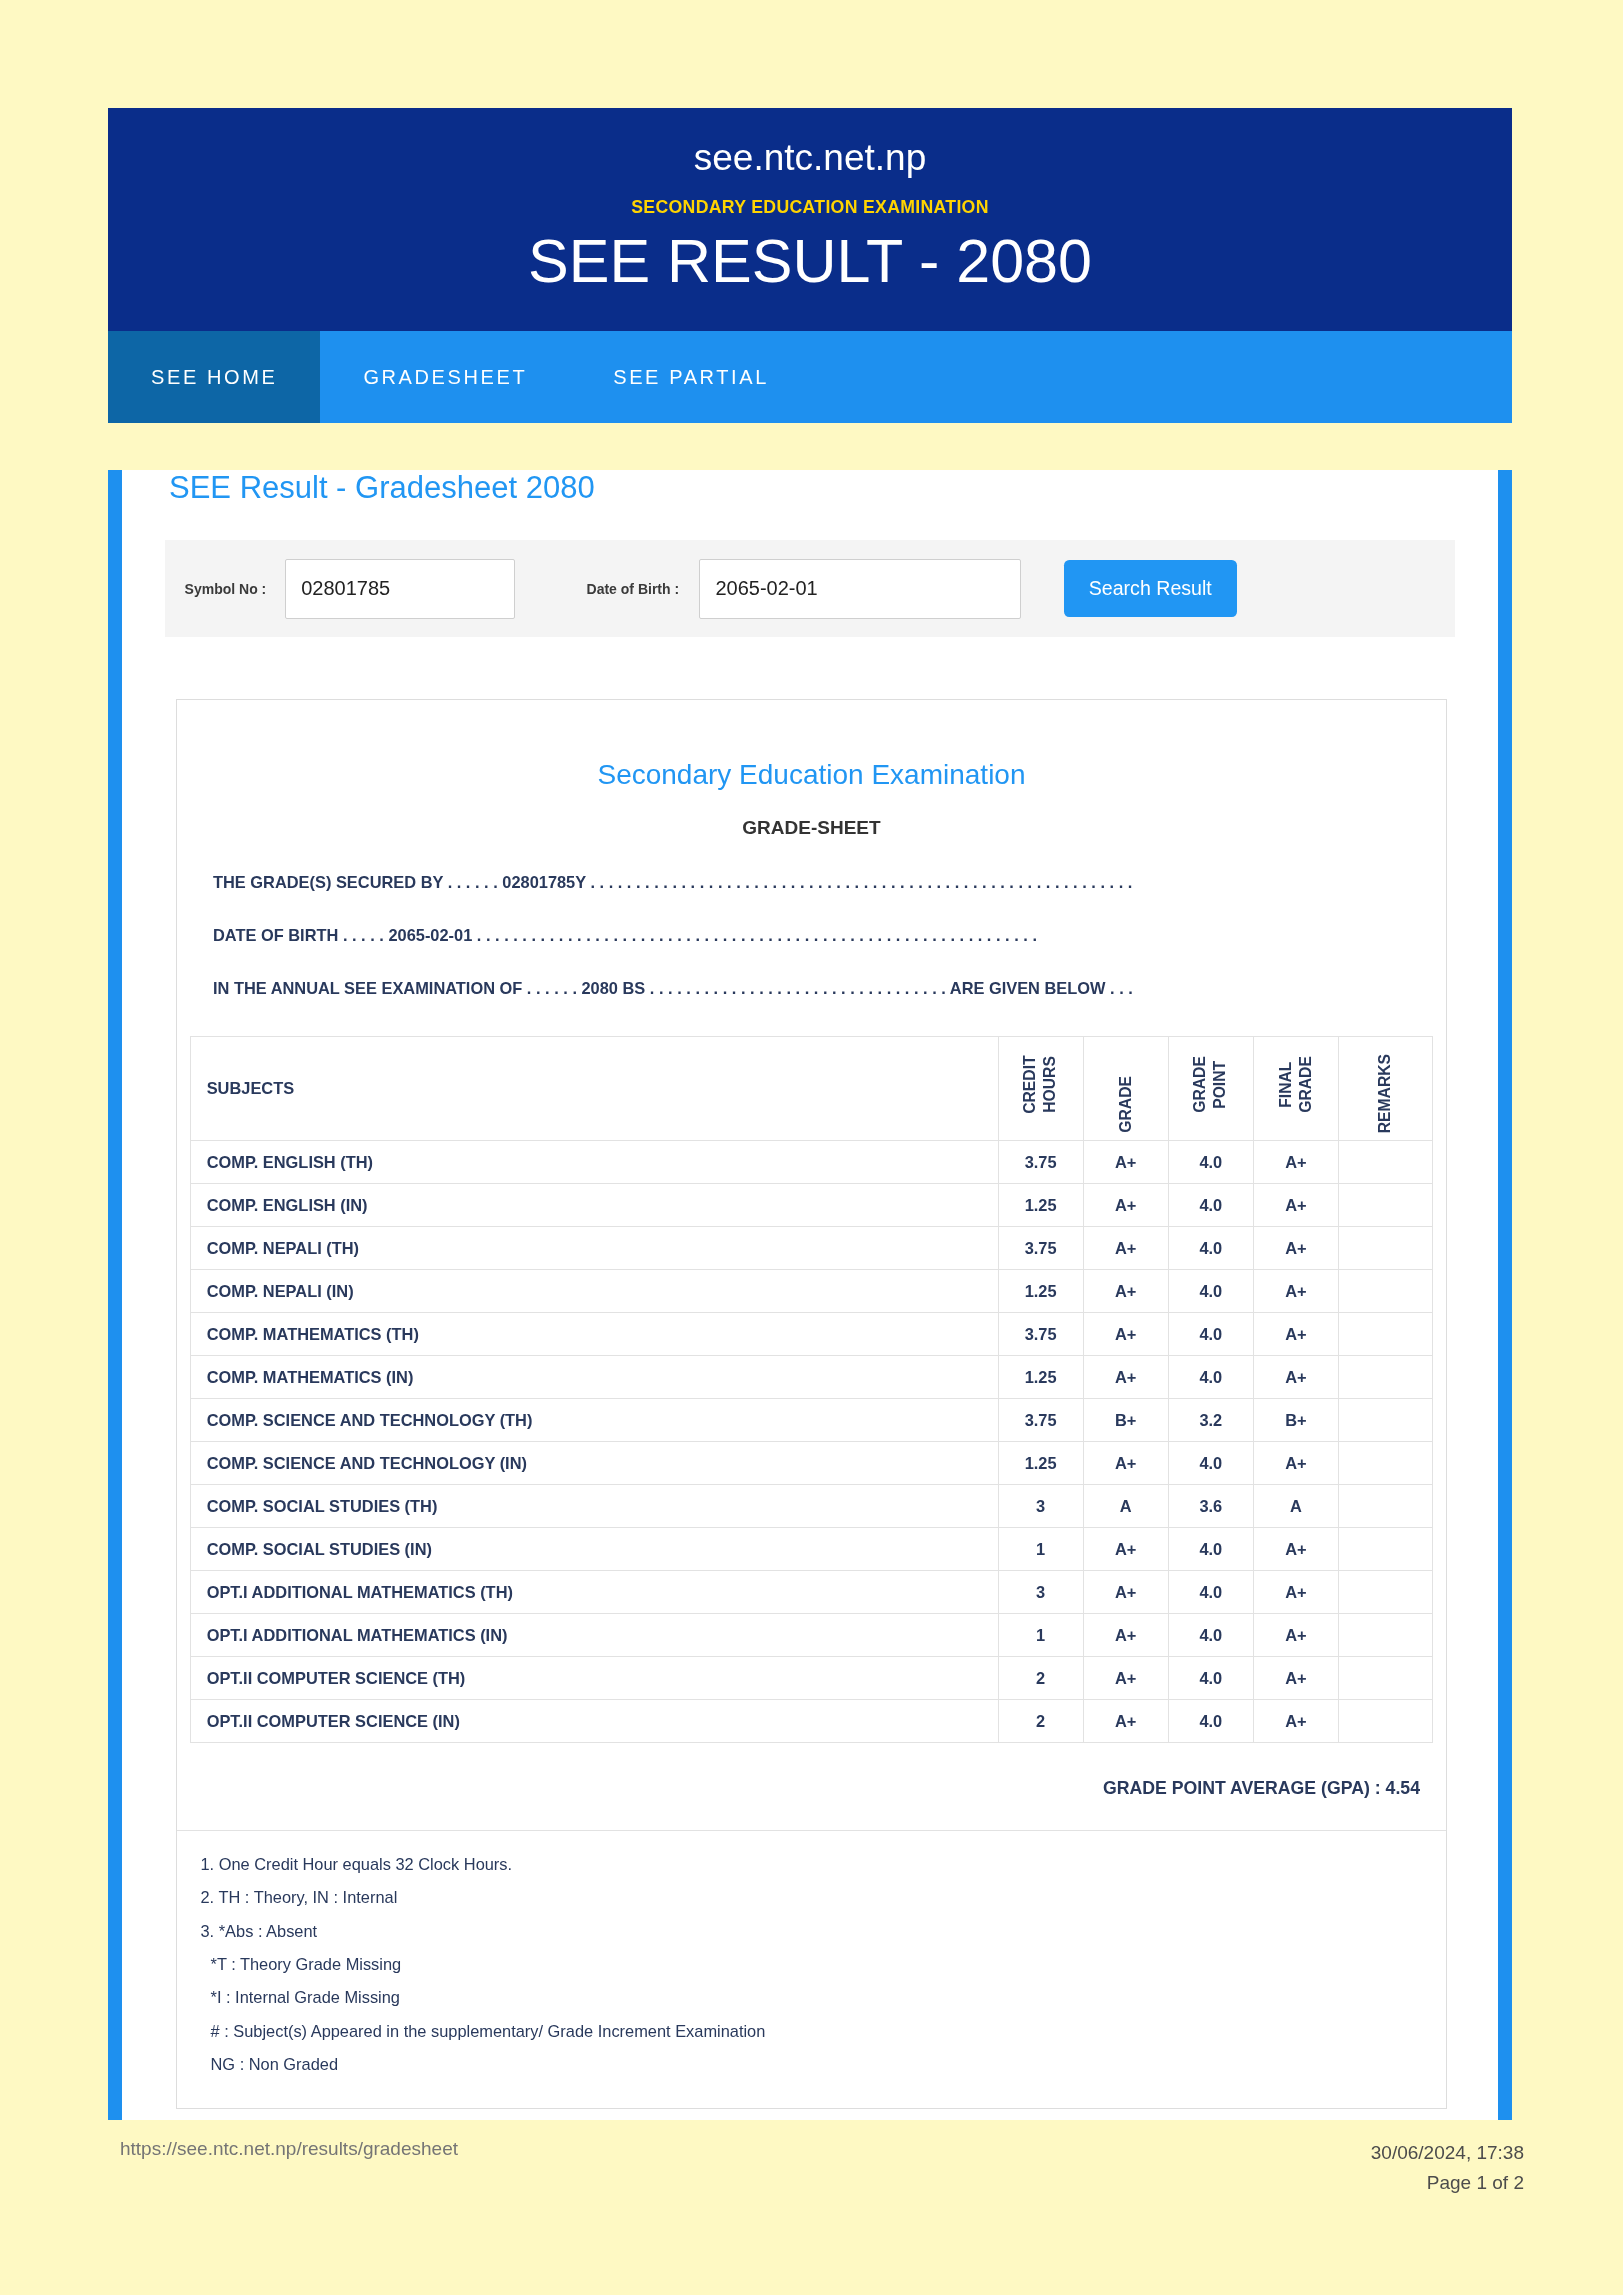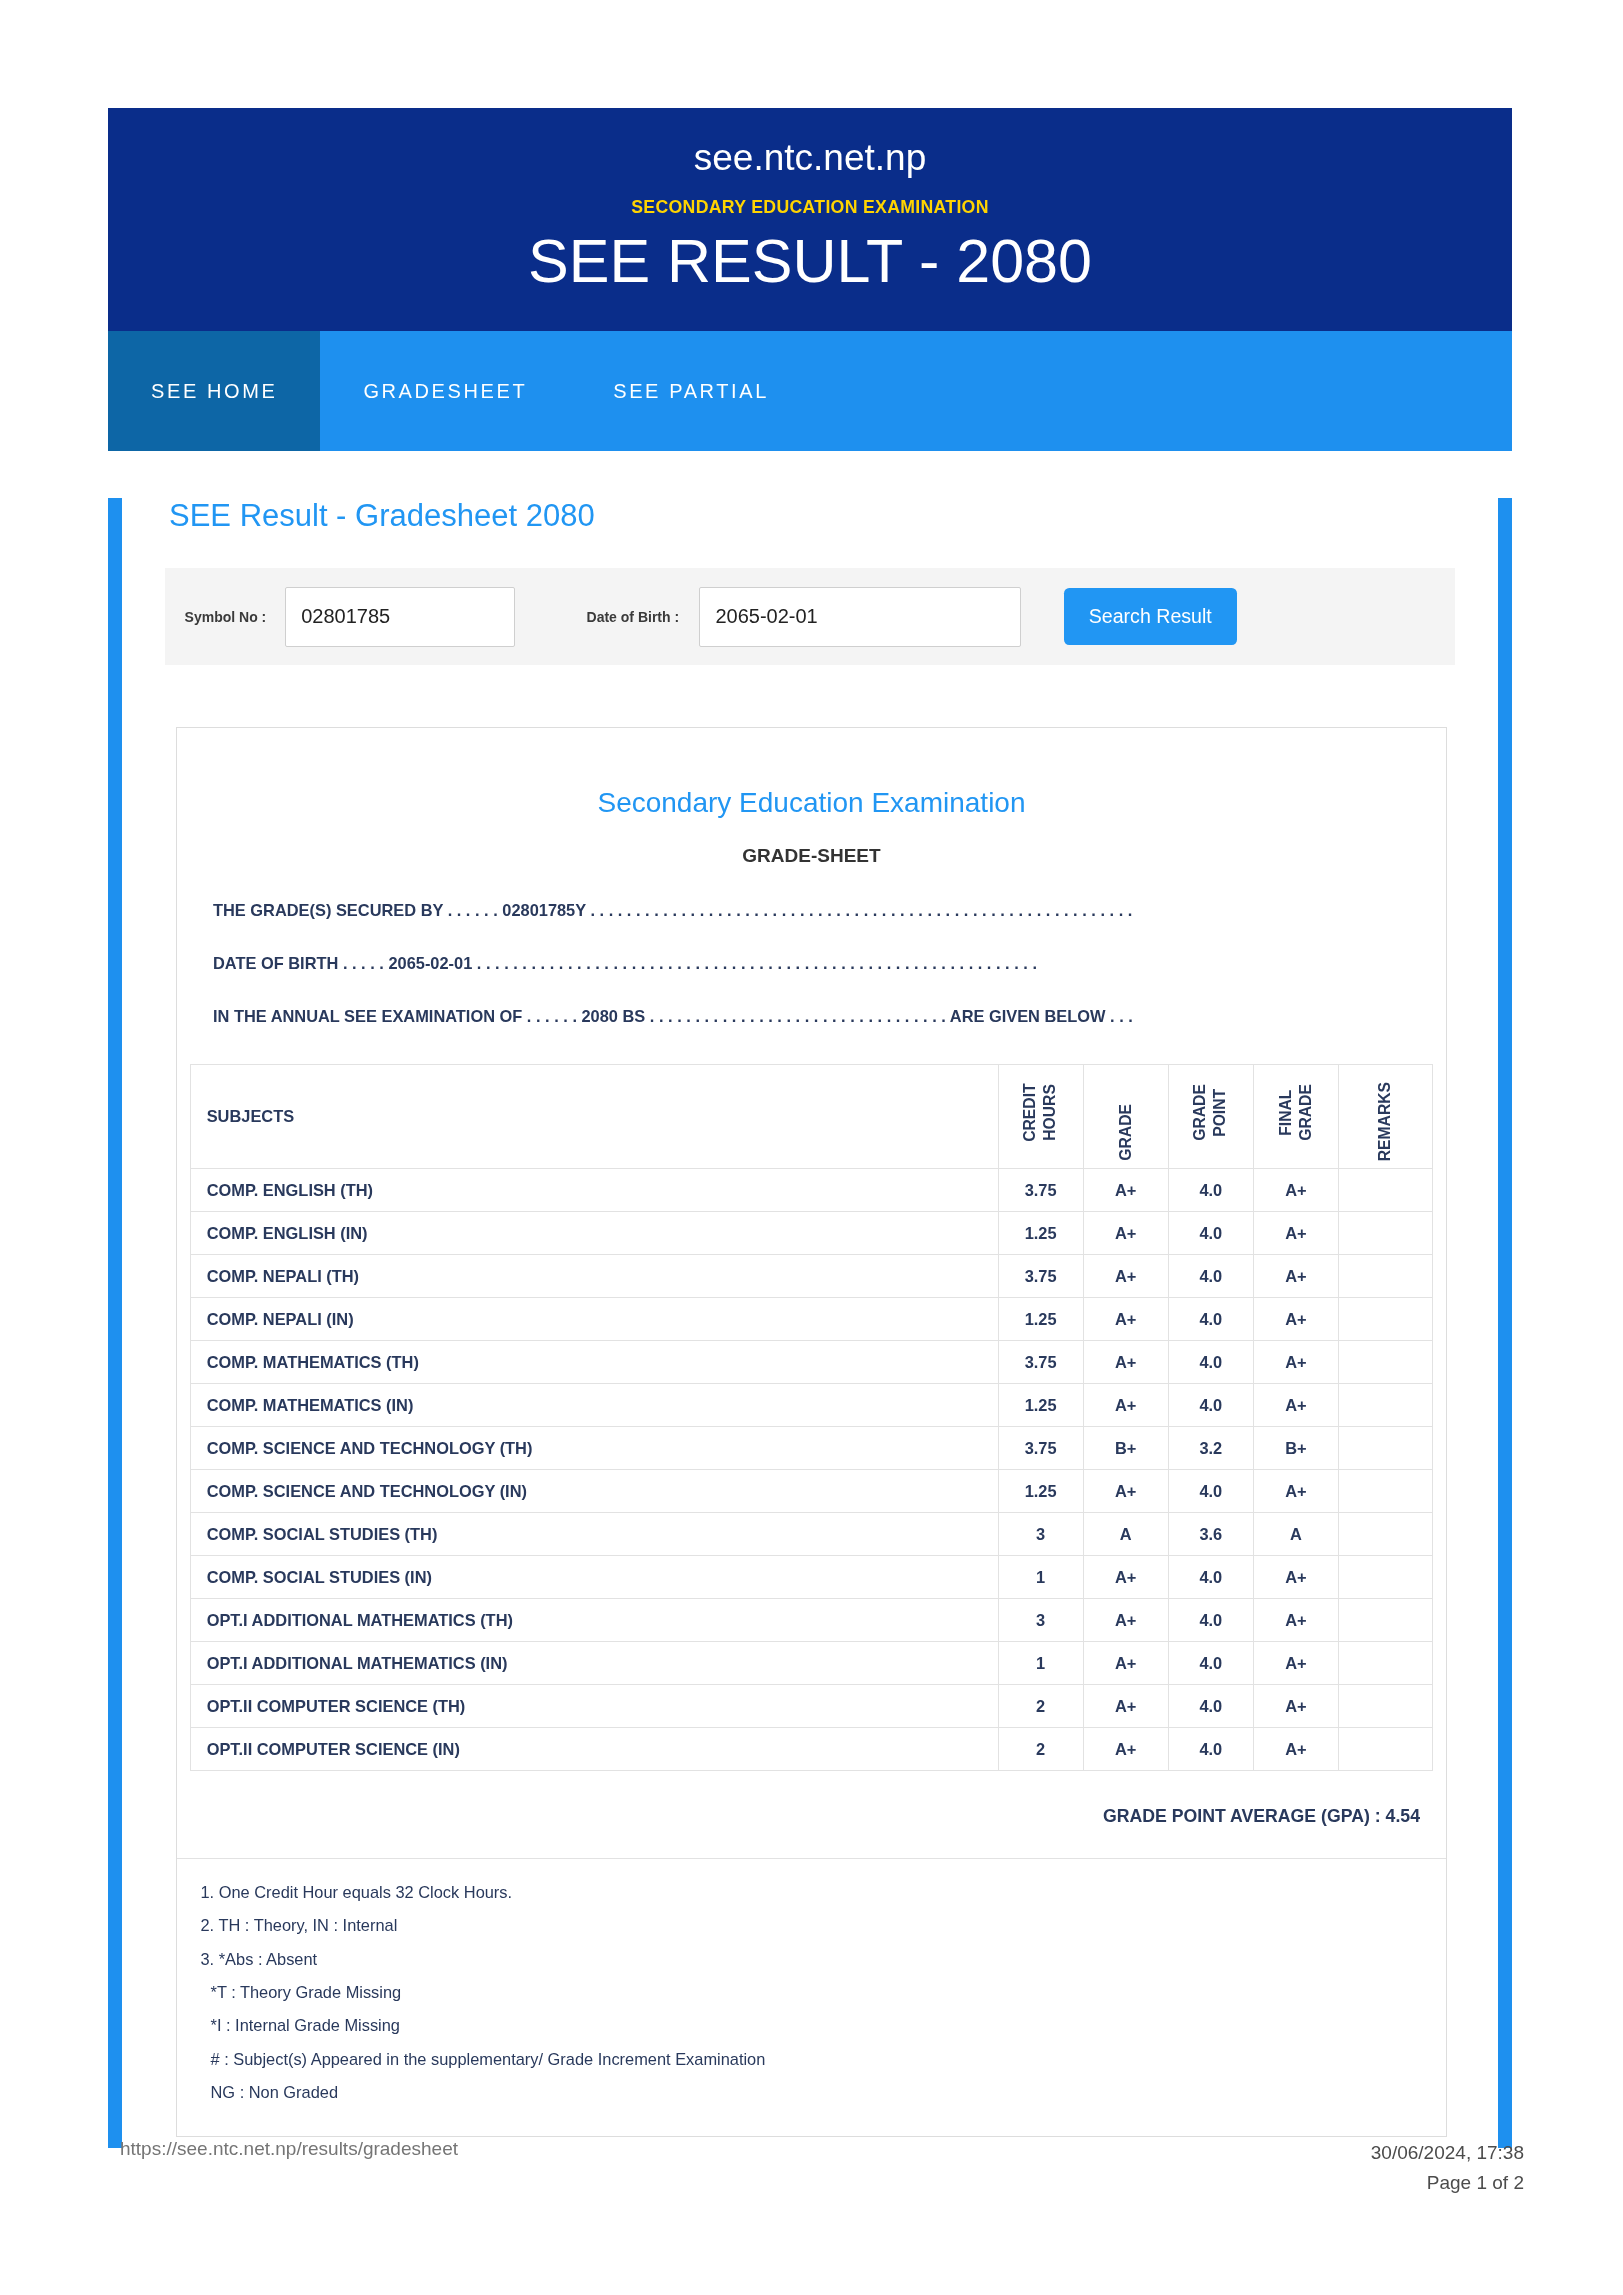--- a/index.html
+++ b/index.html
@@ -1,28 +1,28 @@
 <!DOCTYPE html>
 <html style="font-size:10.5px"><head>
 <meta charset="utf-8">
 <style>
   * { margin:0; padding:0; box-sizing:border-box; }
   html,body { background:#e9e9e9; }
   body { font-family:"Liberation Sans", sans-serif; }
-  .sheet { position:relative; width:1623px; height:2295px; background:#ffffff; margin:0 auto; overflow:hidden; }
+  .sheet { position:relative; width:1623px; height:2295px; background:#fef9c3; margin:0 auto; overflow:hidden; }
   .app { position:absolute; left:108px; top:108px; width:1404px; }
 
   
   .header { background:#0a2d8a; text-align:center; padding:29px 0 35px; }
   .site-title { color:#ffffff; font-size:37px; font-weight:400; }
   .subtitle { color:#ffd400; font-size:17.7px; font-weight:700; margin-top:18.3px; letter-spacing:0.3px; }
   .main-title { color:#ffffff; font-size:61px; font-weight:400; margin-top:8px; }
 
   
-  .nav { background:#1e90ef; display:flex; height:120px; }
+  .nav { background:#1e90ef; display:flex; height:92px; }
   .nav-item { display:flex; align-items:center; padding:0 43px; color:#ffffff; font-size:20px; letter-spacing:2.6px; cursor:pointer; }
   .nav-item.active { background:#0d66a6; }
 
   
   .content { background:#ffffff; border-left:14.4px solid #1e90ef; border-right:14.4px solid #1e90ef; padding-bottom:10.5px; }
 
   .page-title { color:#2196f3; font-size:31px; font-weight:400; margin:47px 0 0 47px; }
 
   
   .search-bar { display:flex; align-items:center; background:#f4f4f4; margin:34px 43px 0 43px; height:97px; padding:0 19.6px; }

